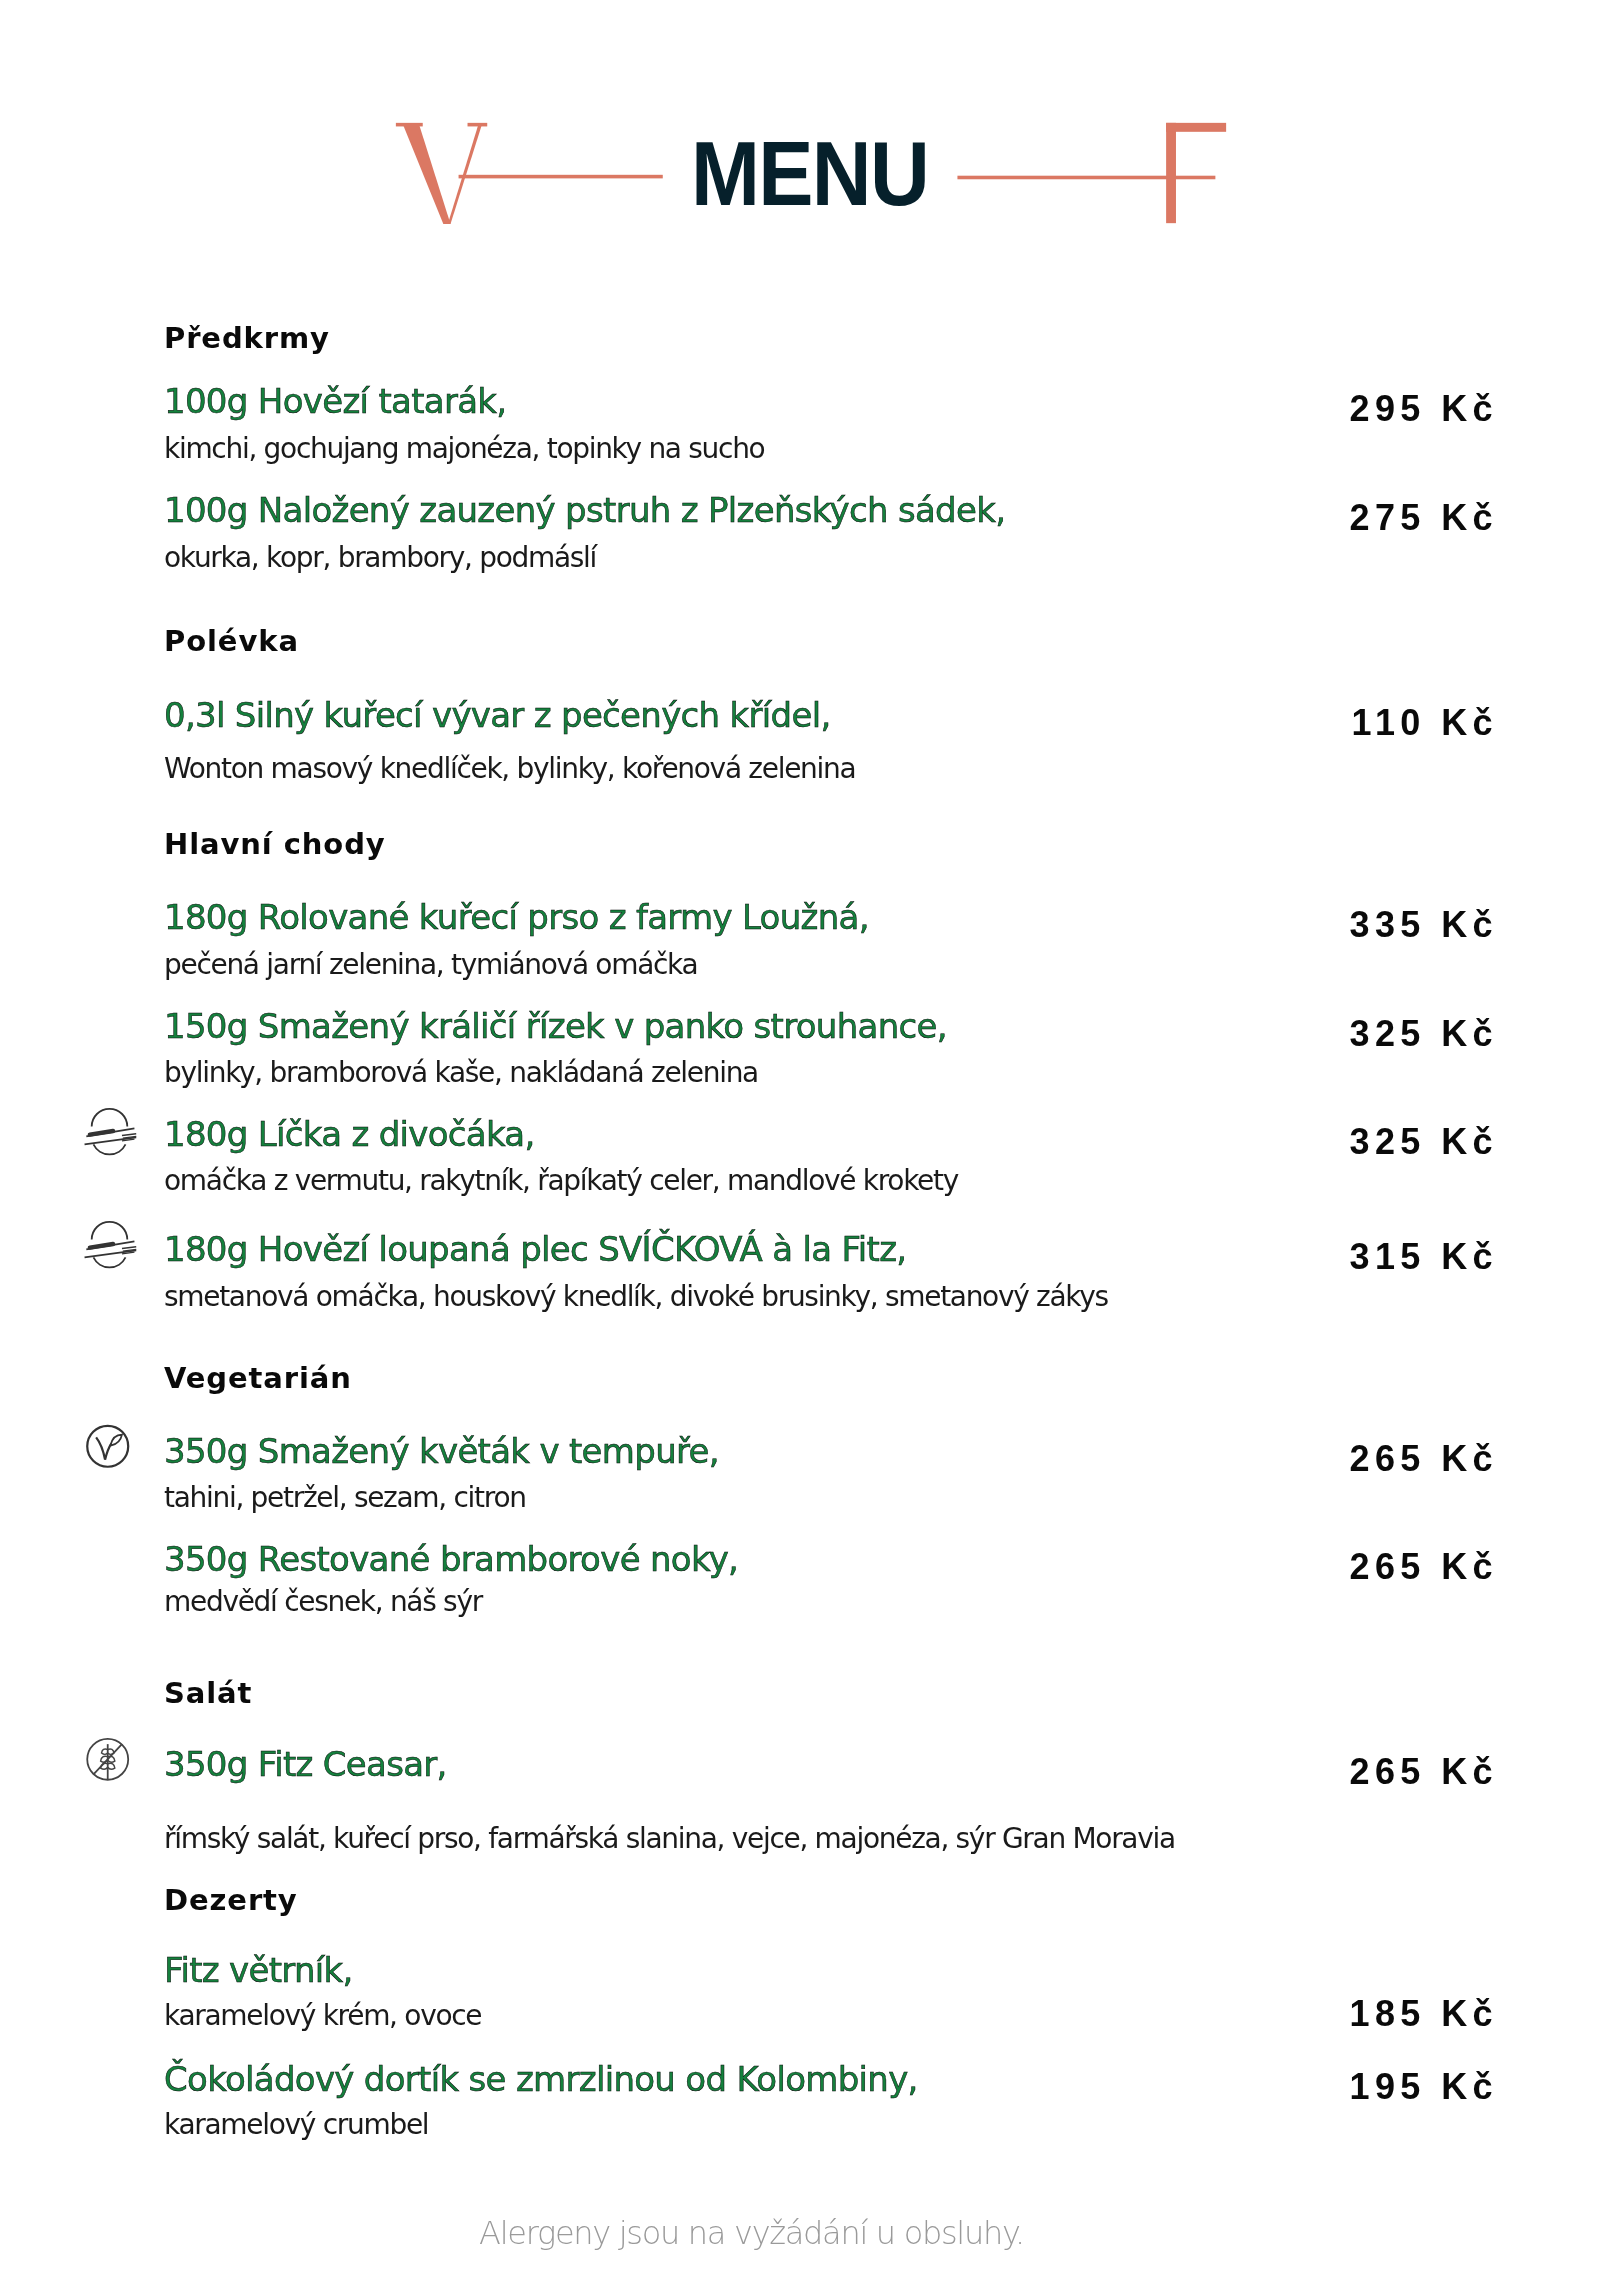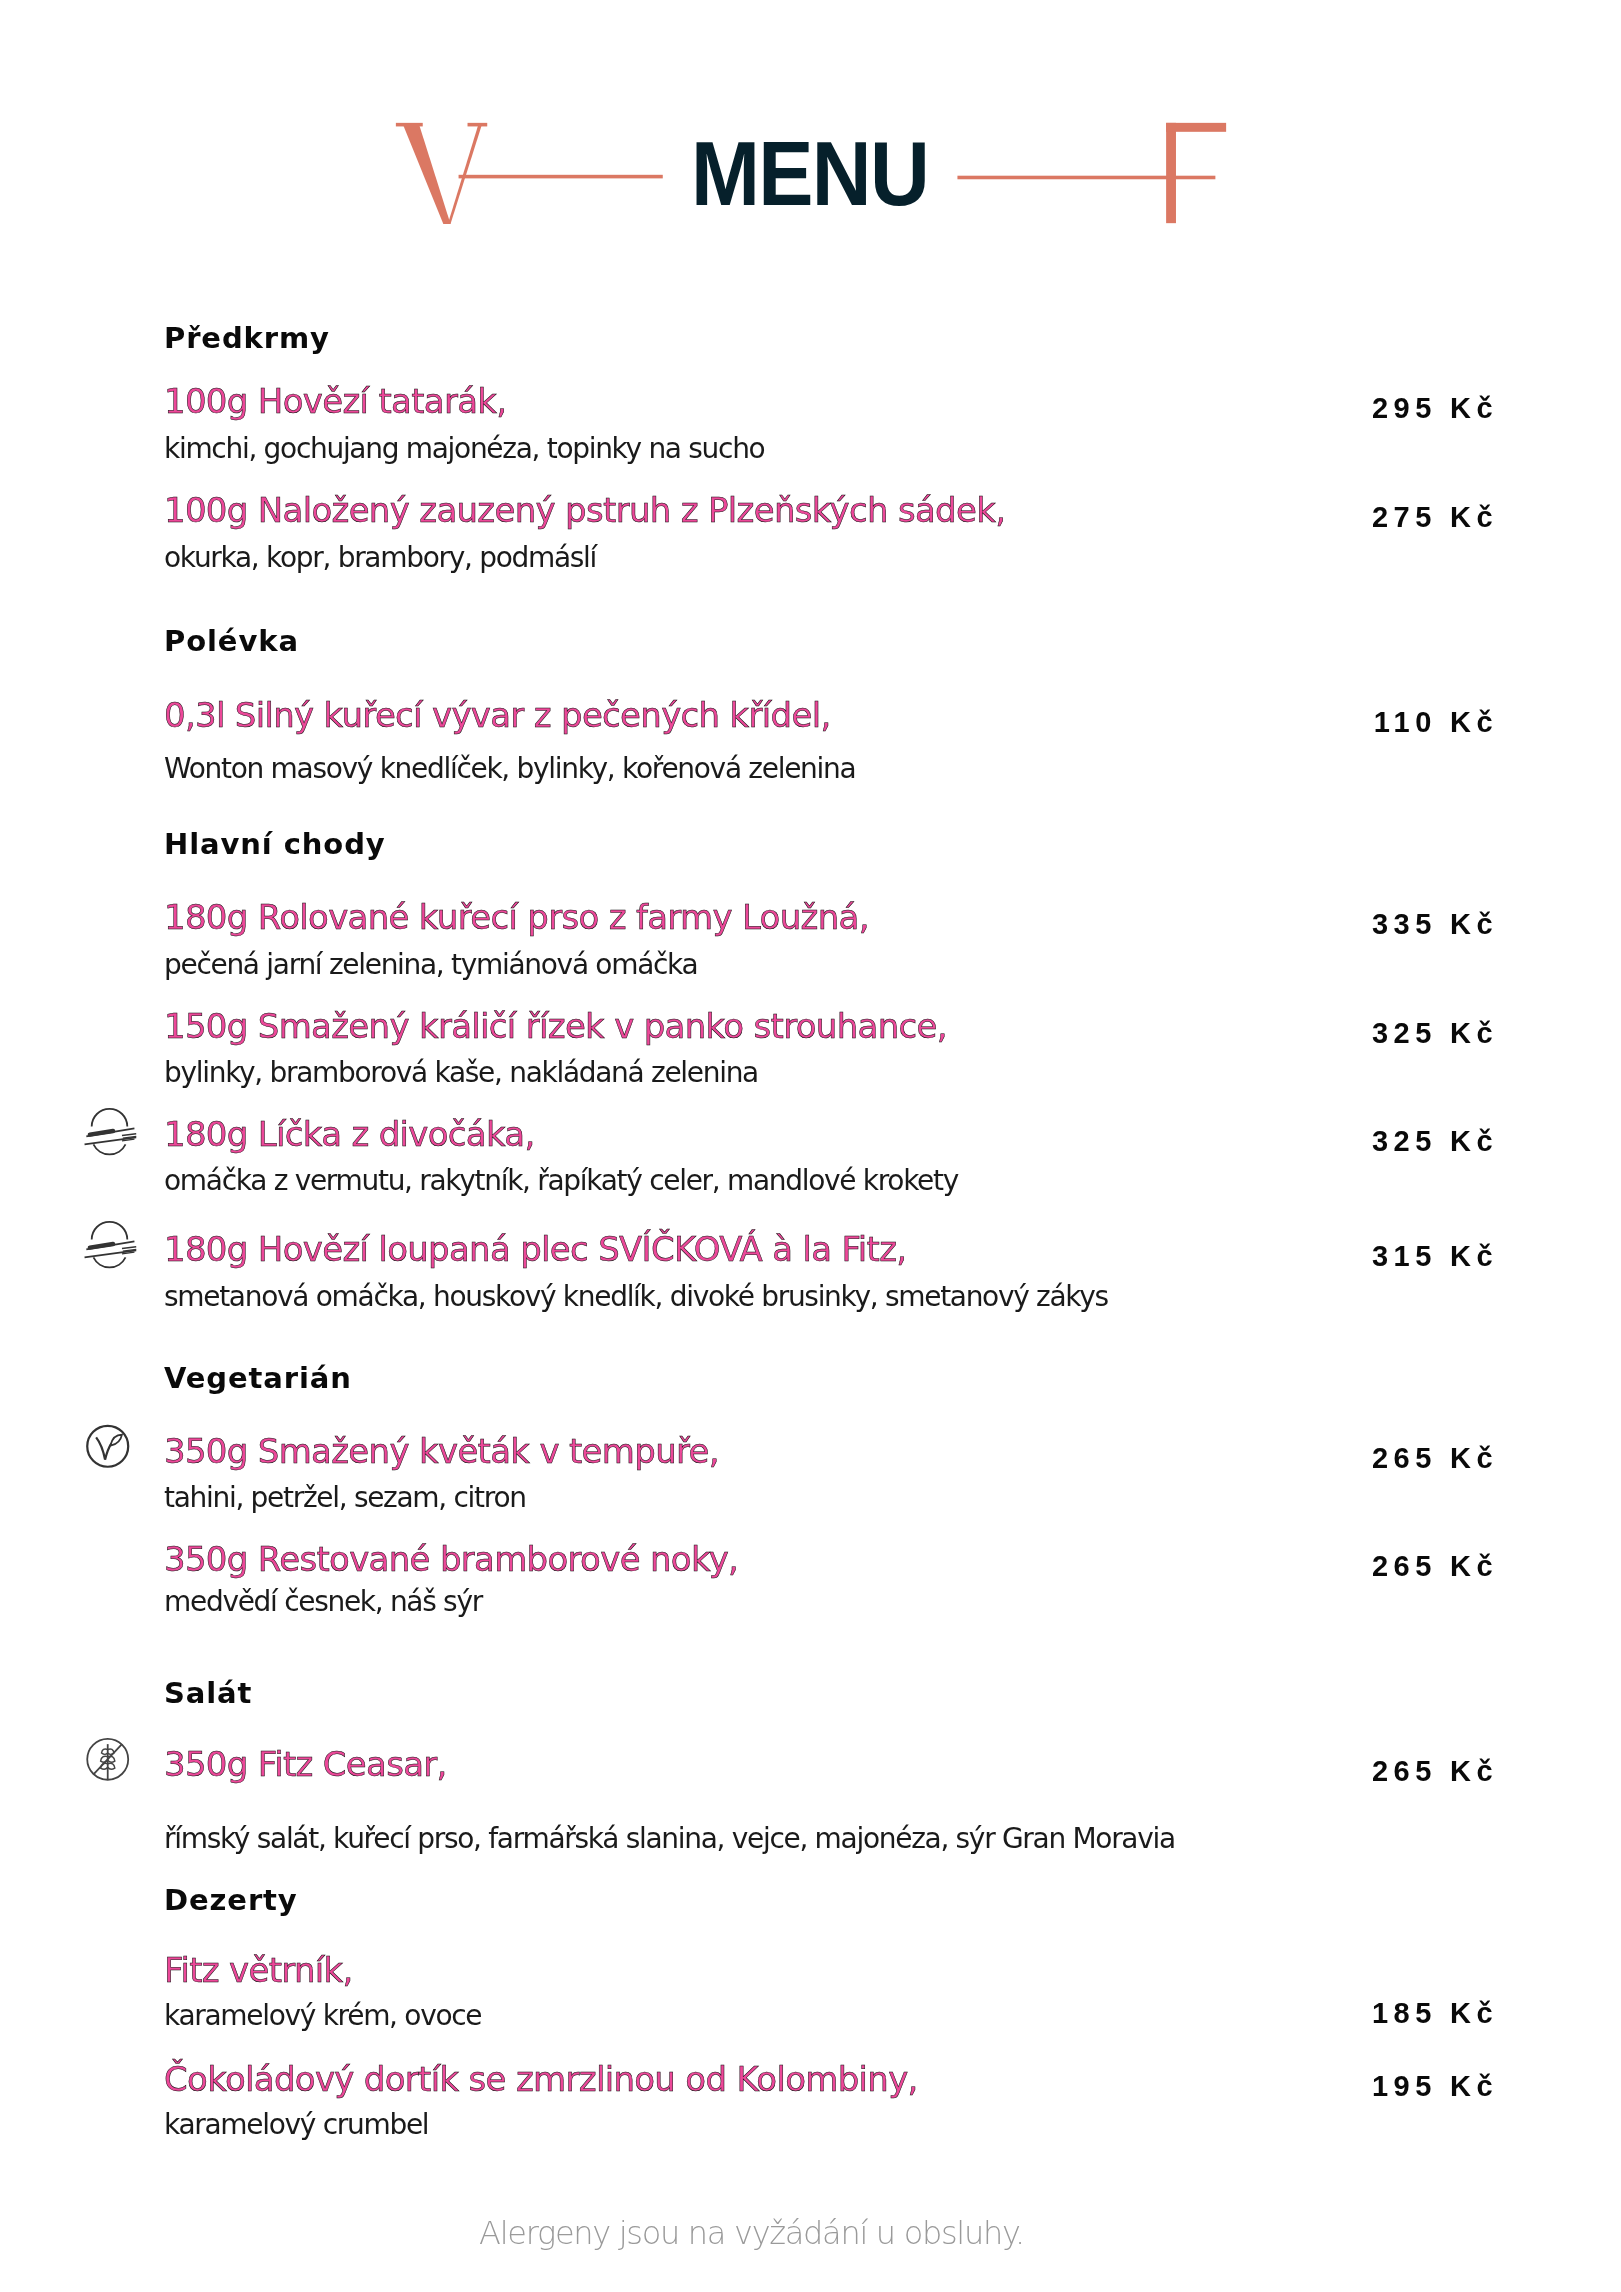--- a/index.html
+++ b/index.html
@@ -1,22 +1,22 @@
 <!DOCTYPE html>
 <html style="font-size:14.3px"><head>
 <meta charset="utf-8">
 <style>
   html, body { margin:0; padding:0; background:#ffffff; }
   body { width:1622px; height:2293px; position:relative; overflow:hidden; font-family:"DejaVu Sans", sans-serif; color:#0a0a0a; }
   .logo { position:absolute; left:0; top:0; width:1622px; height:269px; }
   .menu-title { position:absolute; left:675px; top:125px; width:269px; text-align:center; font-family:"Liberation Sans", sans-serif; font-weight:700; font-size:90px; line-height:99px; color:#06202b; letter-spacing:-1.8px; transform:scaleX(0.92); transform-origin:center; }
   .section-title { position:absolute; left:164px; font-family:"DejaVu Sans", sans-serif; font-weight:700; font-size:29px; line-height:50px; letter-spacing:0.9px; color:#0a0a0a; white-space:nowrap; }
-  .item-name { position:absolute; left:164px; font-family:"DejaVu Sans", sans-serif; font-weight:400; font-size:34px; line-height:43px; letter-spacing:-0.7px; color:#ec4899; white-space:nowrap; -webkit-text-stroke:0.5px #0a0a0a; }
+  .item-name { position:absolute; left:164px; font-family:"DejaVu Sans", sans-serif; font-weight:400; font-size:34px; line-height:43px; letter-spacing:-0.7px; color:#15803d; white-space:nowrap; -webkit-text-stroke:0.5px #0a0a0a; }
   .item-desc { position:absolute; left:164px; font-family:"DejaVu Sans", sans-serif; font-weight:400; font-size:28px; line-height:36px; letter-spacing:-1.3px; color:#1a1a1a; white-space:nowrap; }
-  .item-price { position:absolute; right:124px; font-family:"Liberation Sans", sans-serif; font-weight:700; font-size:29px; line-height:39px; letter-spacing:5.4px; color:#0a0a0a; white-space:nowrap; text-align:right; }
+  .item-price { position:absolute; right:124px; font-family:"Liberation Sans", sans-serif; font-weight:700; font-size:36px; line-height:39px; letter-spacing:5.4px; color:#0a0a0a; white-space:nowrap; text-align:right; }
   .diet-icon { position:absolute; left:81px; width:57px; height:57px; }
   .footer-note { position:absolute; left:0; width:1503px; top:2212px; text-align:center; font-family:"DejaVu Sans", sans-serif; font-weight:300; font-size:32px; line-height:43px; letter-spacing:-1.3px; color:#9a9a9a; }
 </style>
 </head>
 <body>
 
 <div>
   <svg class="logo" viewBox="0 0 1811 300" xmlns="http://www.w3.org/2000/svg">
 
     <g fill="#db7863">

